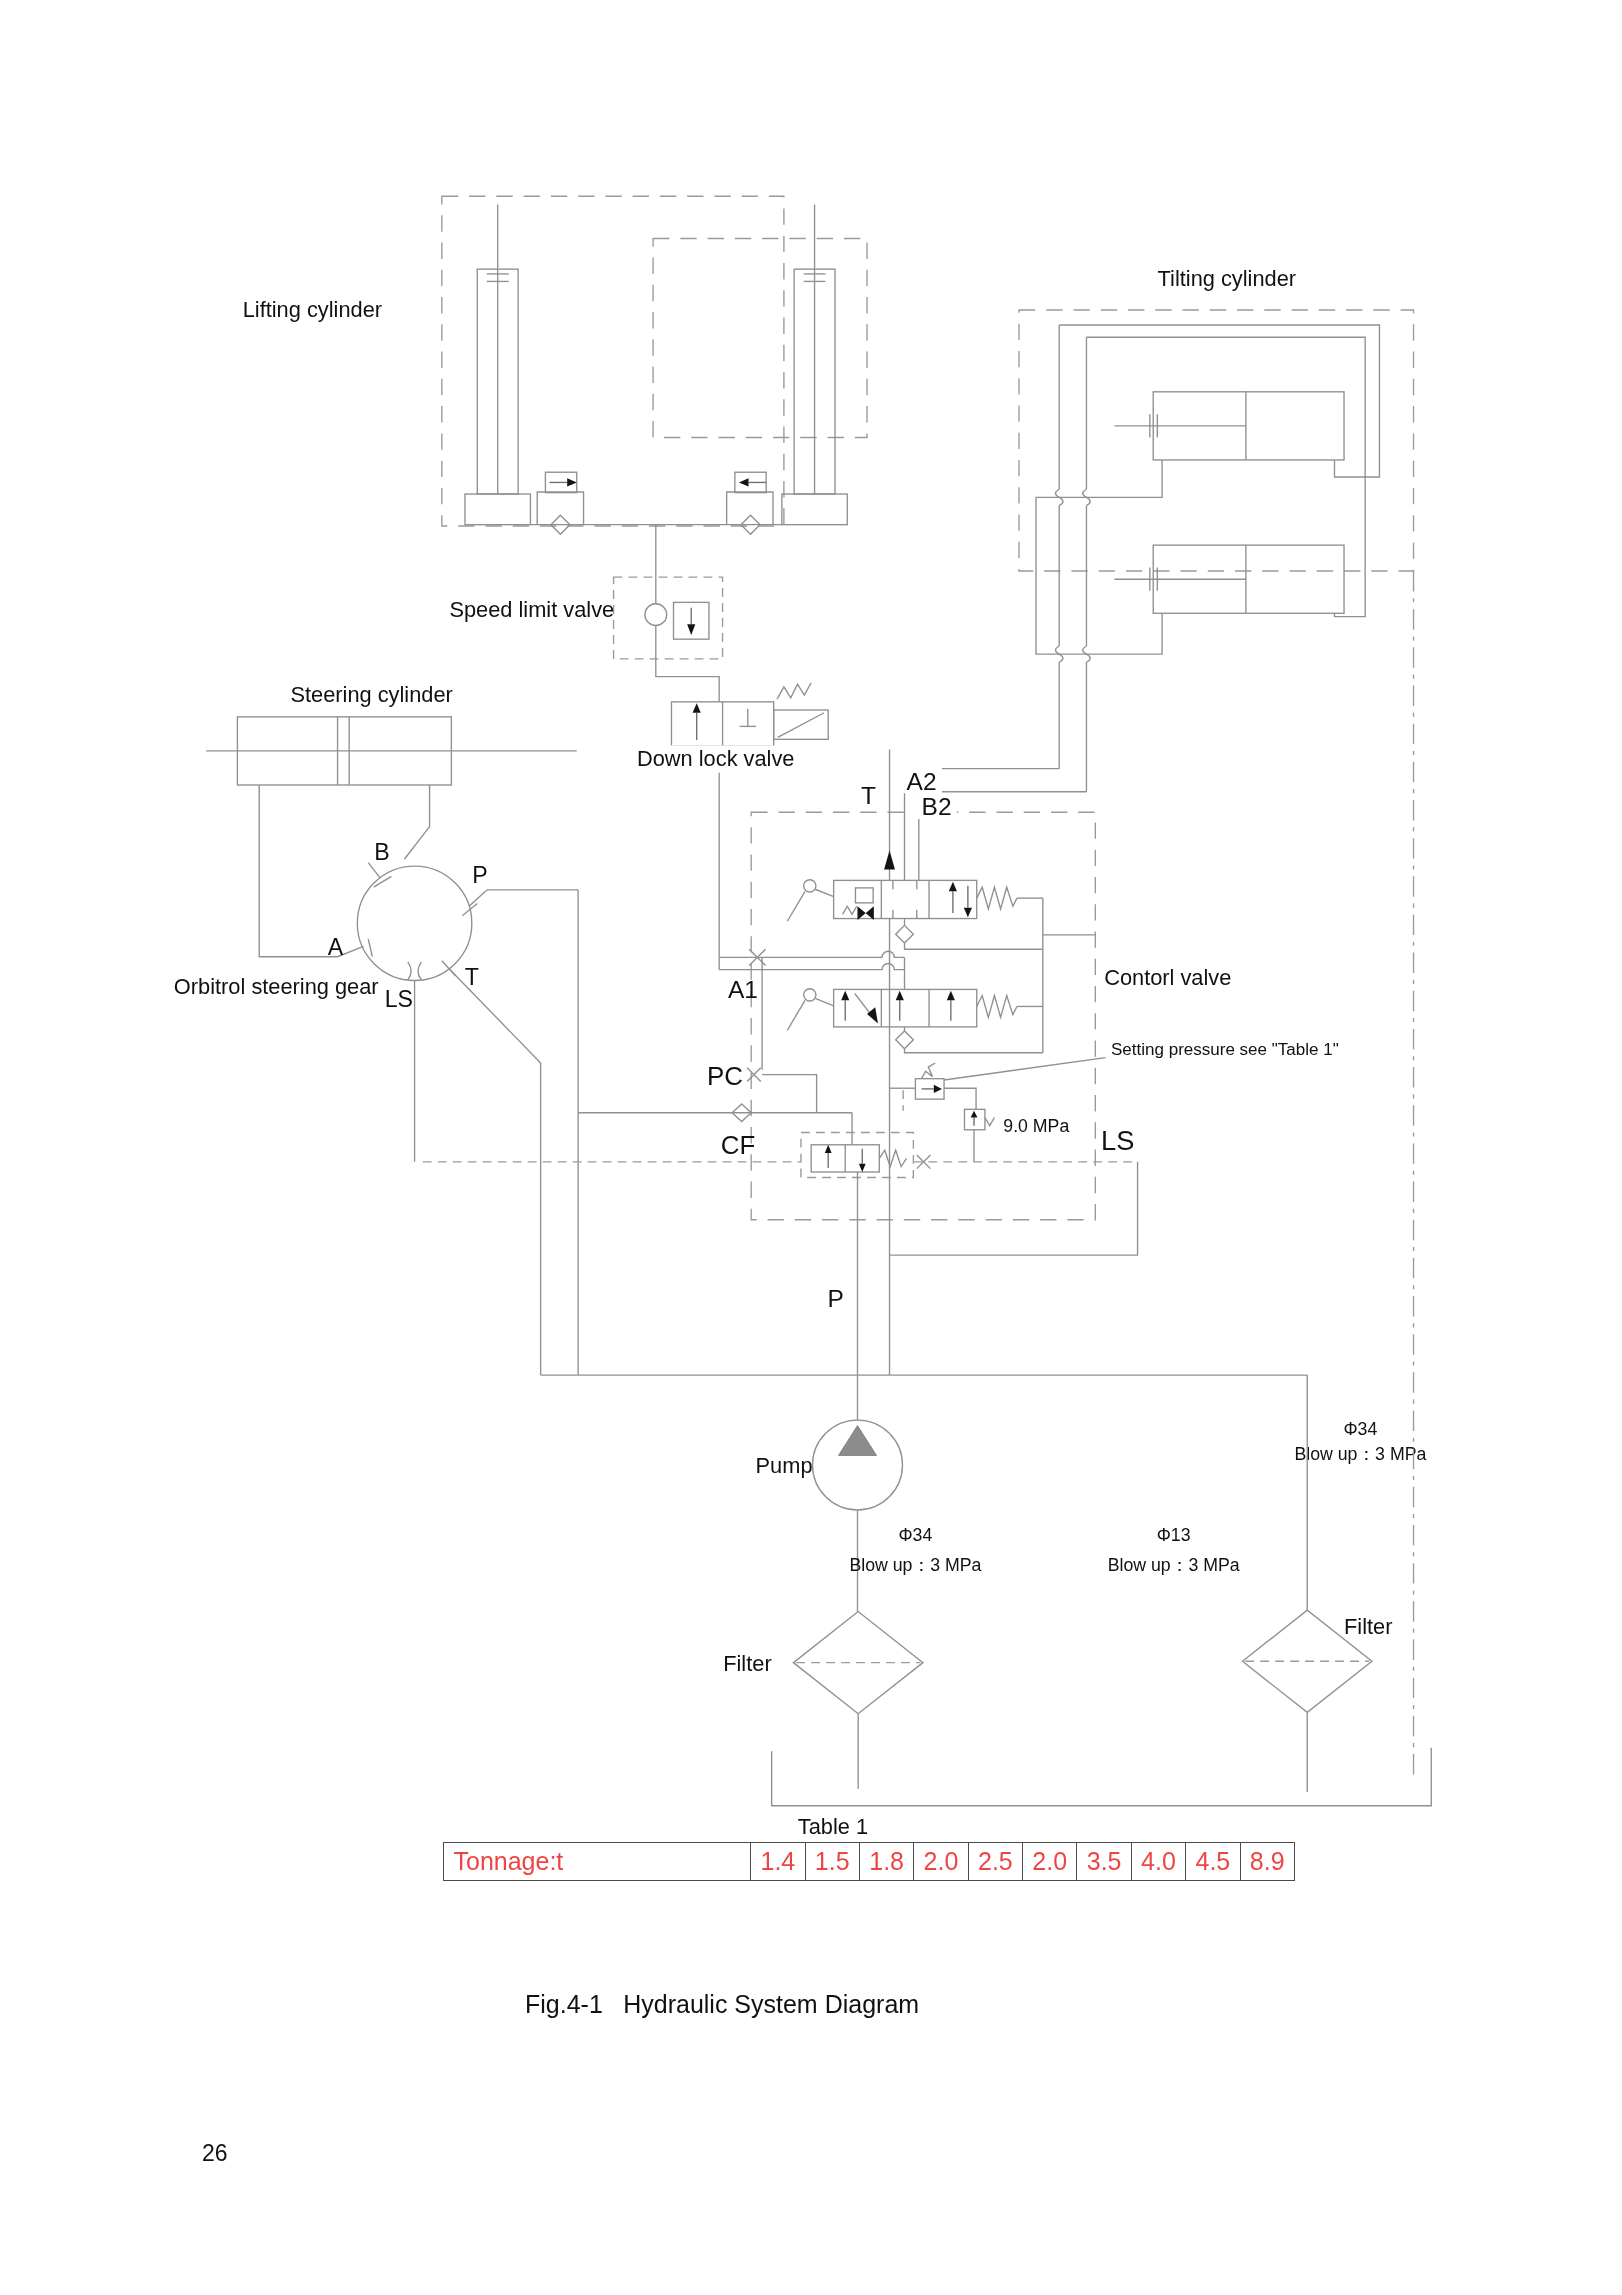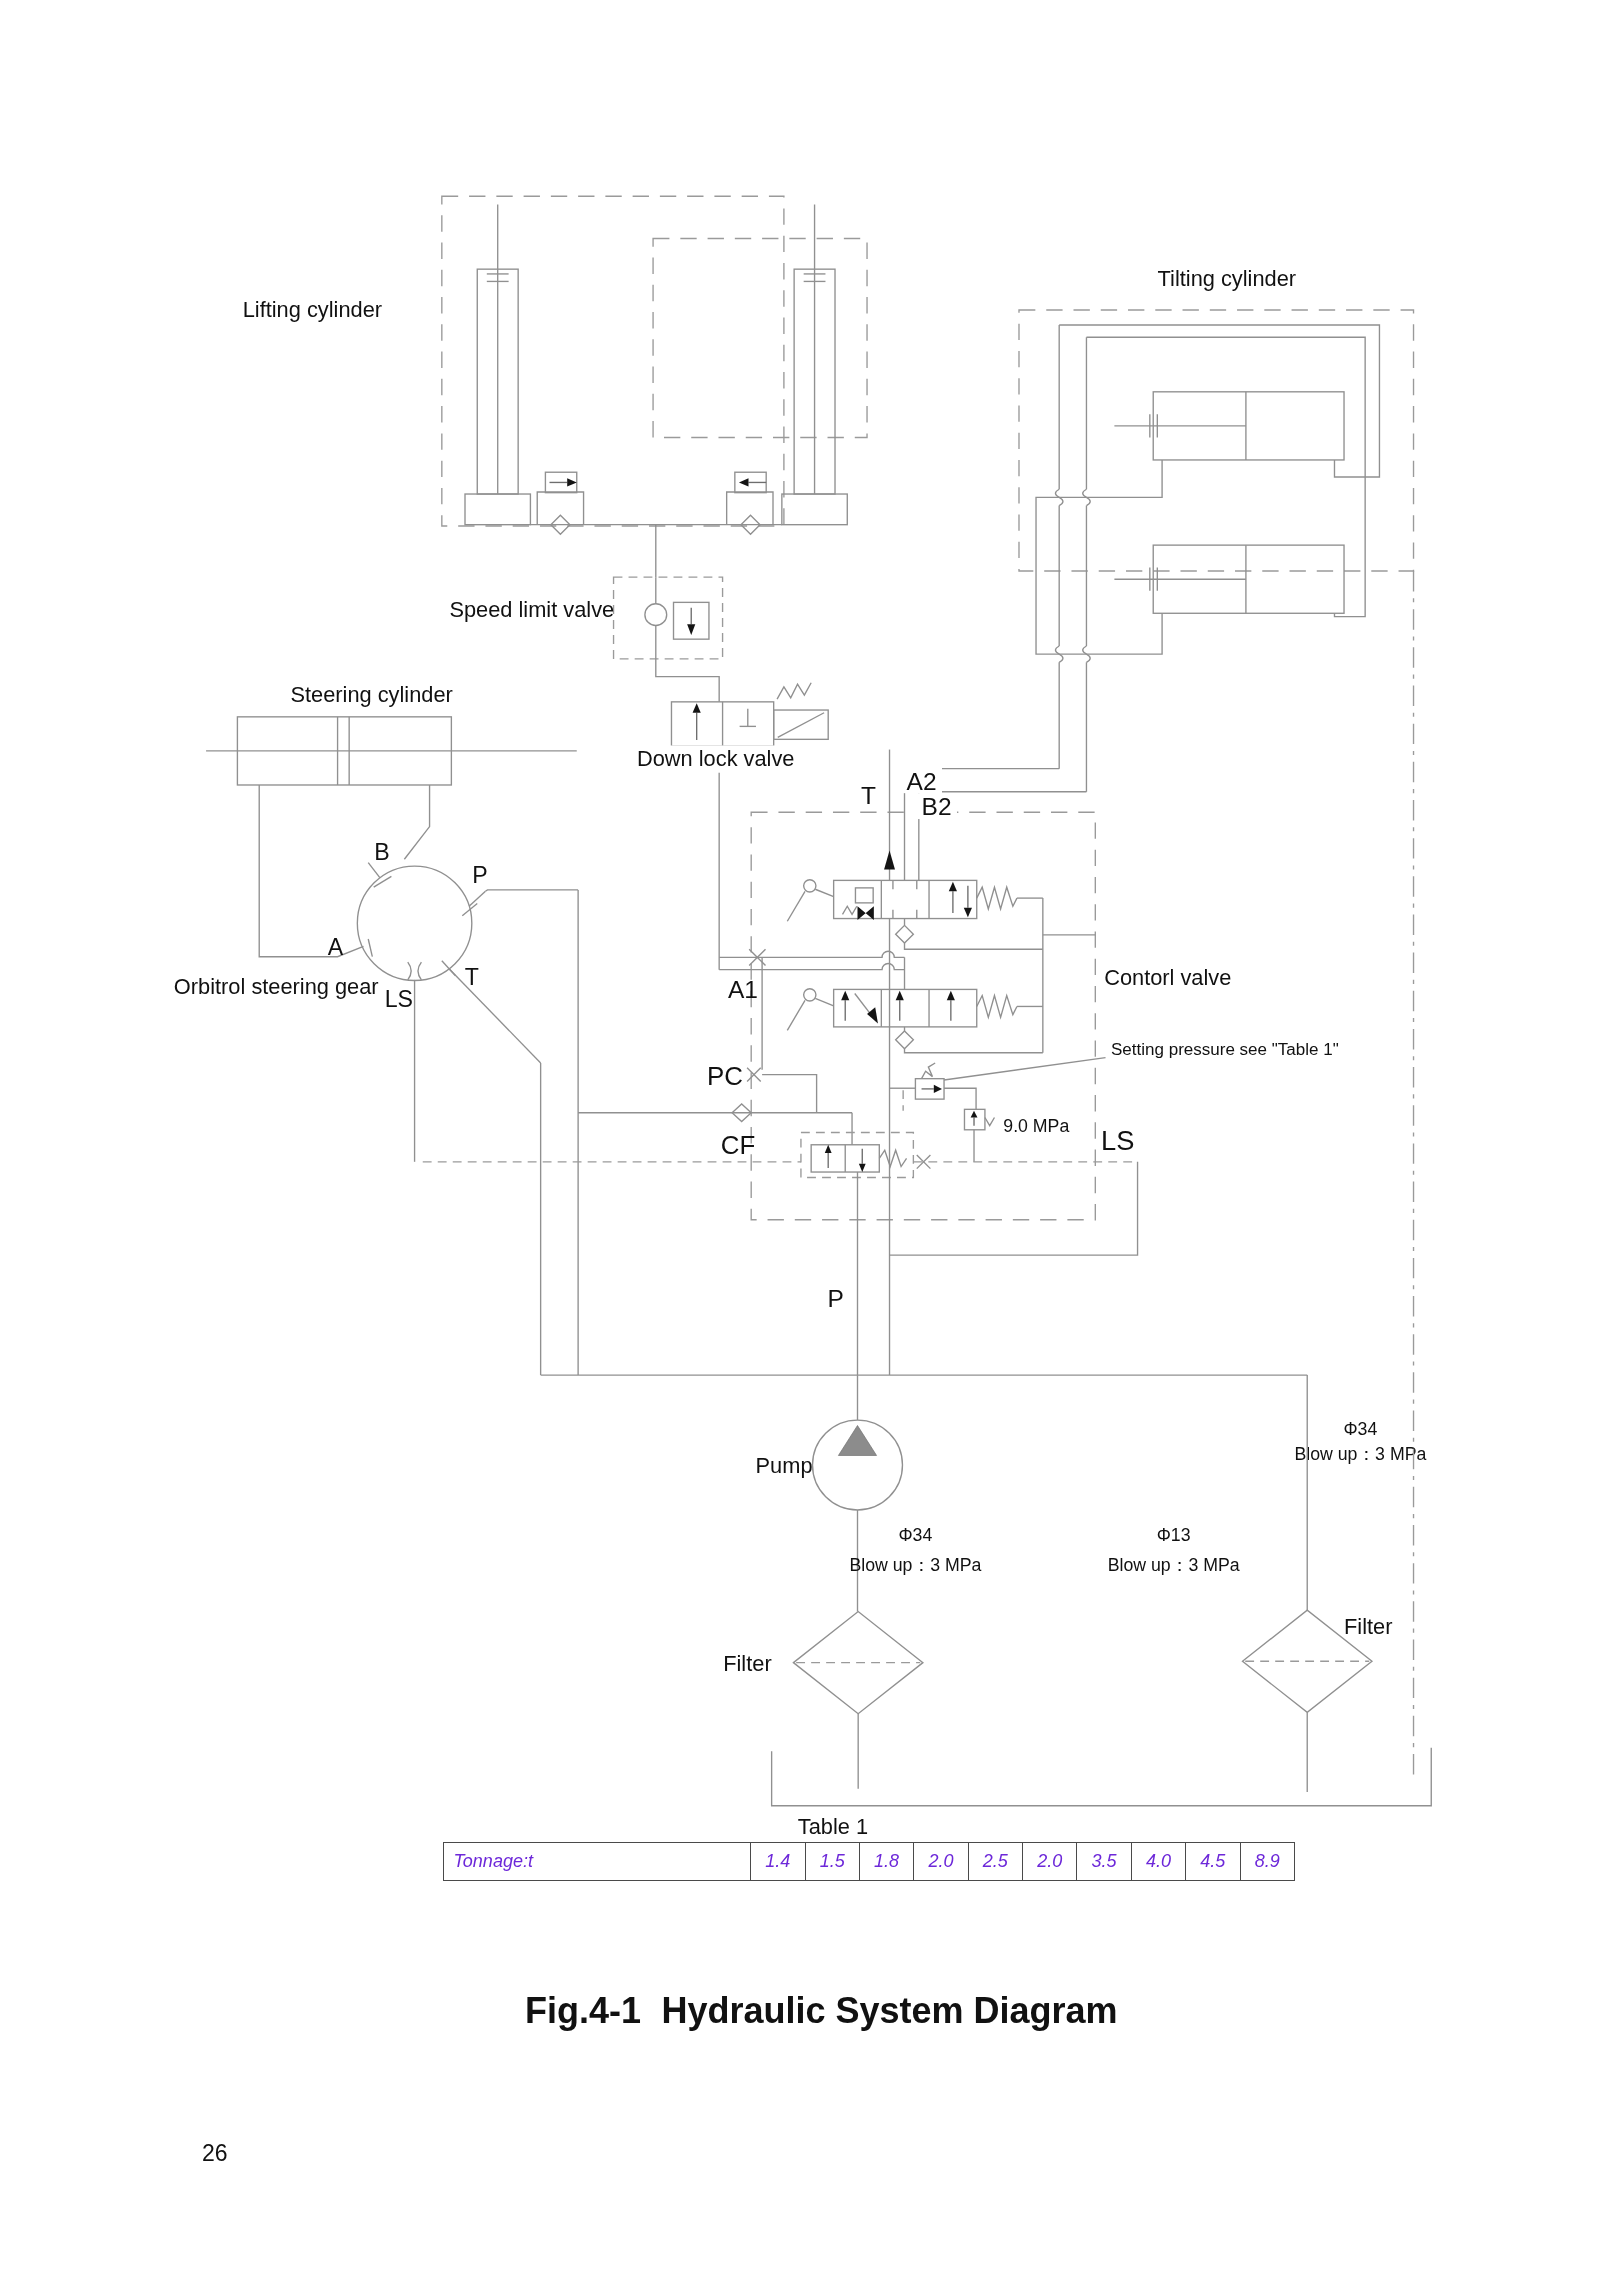--- a/index.html
+++ b/index.html
@@ -11,25 +11,25 @@
   .lnk{stroke:#6e6e6e;stroke-width:2;fill:none;}
   .lnd{stroke:#9a9a9a;stroke-width:2;fill:none;stroke-dasharray:24 16;}
   .lnd2{stroke:#9a9a9a;stroke-width:2;fill:none;stroke-dasharray:13 9;}
   .lndd{stroke:#9a9a9a;stroke-width:2;fill:none;stroke-dasharray:30 10 6 10;}
   .blk{fill:#141414;stroke:none;}
   .gry{fill:#8c8c8c;stroke:#6f6f6f;stroke-width:1;}
   .whitebg{fill:#ffffff;stroke:none;}
   .t32{font-size:32px;} .t34{font-size:34px;} .t36{font-size:36px;}
   .t38{font-size:38px;} .t40{font-size:40px;} .t26{font-size:26px;} .t25{font-size:25px;}
   #spec-table{position:absolute;left:443px;top:1842px;border-collapse:collapse;}
-  #spec-table td{border:1.4px solid #4a4a4a;font-size:18px;color:#6d28d9;height:37px;
-                 text-align:center;vertical-align:middle;padding:0 2.7px;font-style:italic;}
+  #spec-table td{border:1.4px solid #4a4a4a;font-size:25px;color:#ef4444;height:37px;
+                 text-align:center;vertical-align:middle;padding:0 2.7px;}
   #spec-table td.hd{width:294px;text-align:left;padding-left:9.5px;}
   #spec-table td.vl{width:48px;}
-  #caption{position:absolute;left:525px;top:1990px;font-size:36px;font-weight:bold;color:#111;}
+  #caption{position:absolute;left:525px;top:1990px;font-size:25px;font-weight:normal;color:#111;}
   #caption .gap{display:inline-block;width:20.4px;}
   #pagenum{position:absolute;left:202px;top:2140px;font-size:23px;color:#111;}
 </style>
 </head>
 <body>
 
 <div id="page">
 
 <svg width="1623" height="2295" viewBox="0 0 2381 3368">
 

